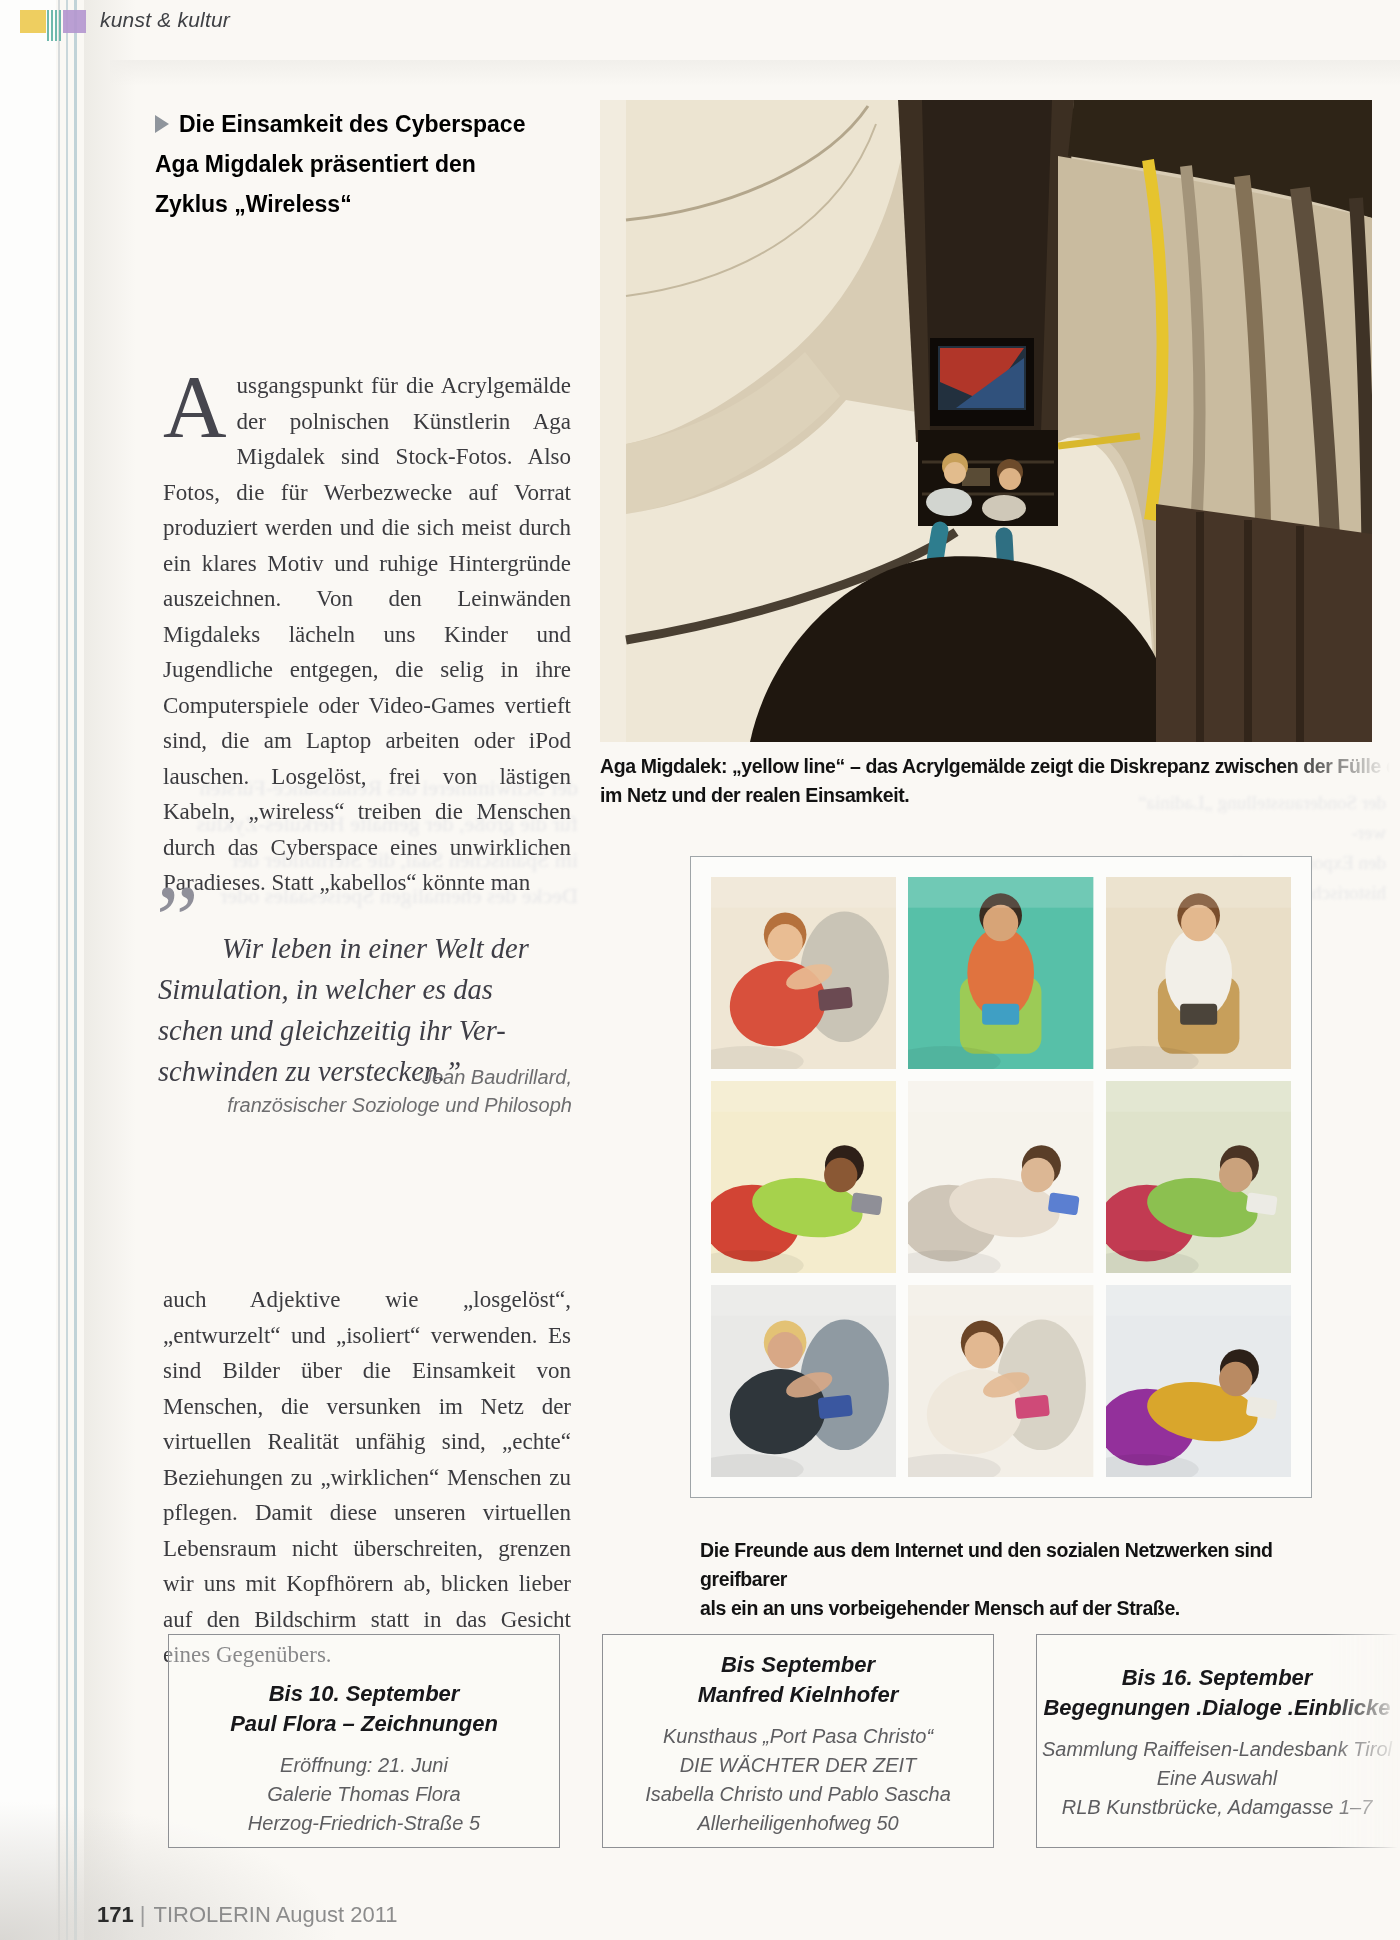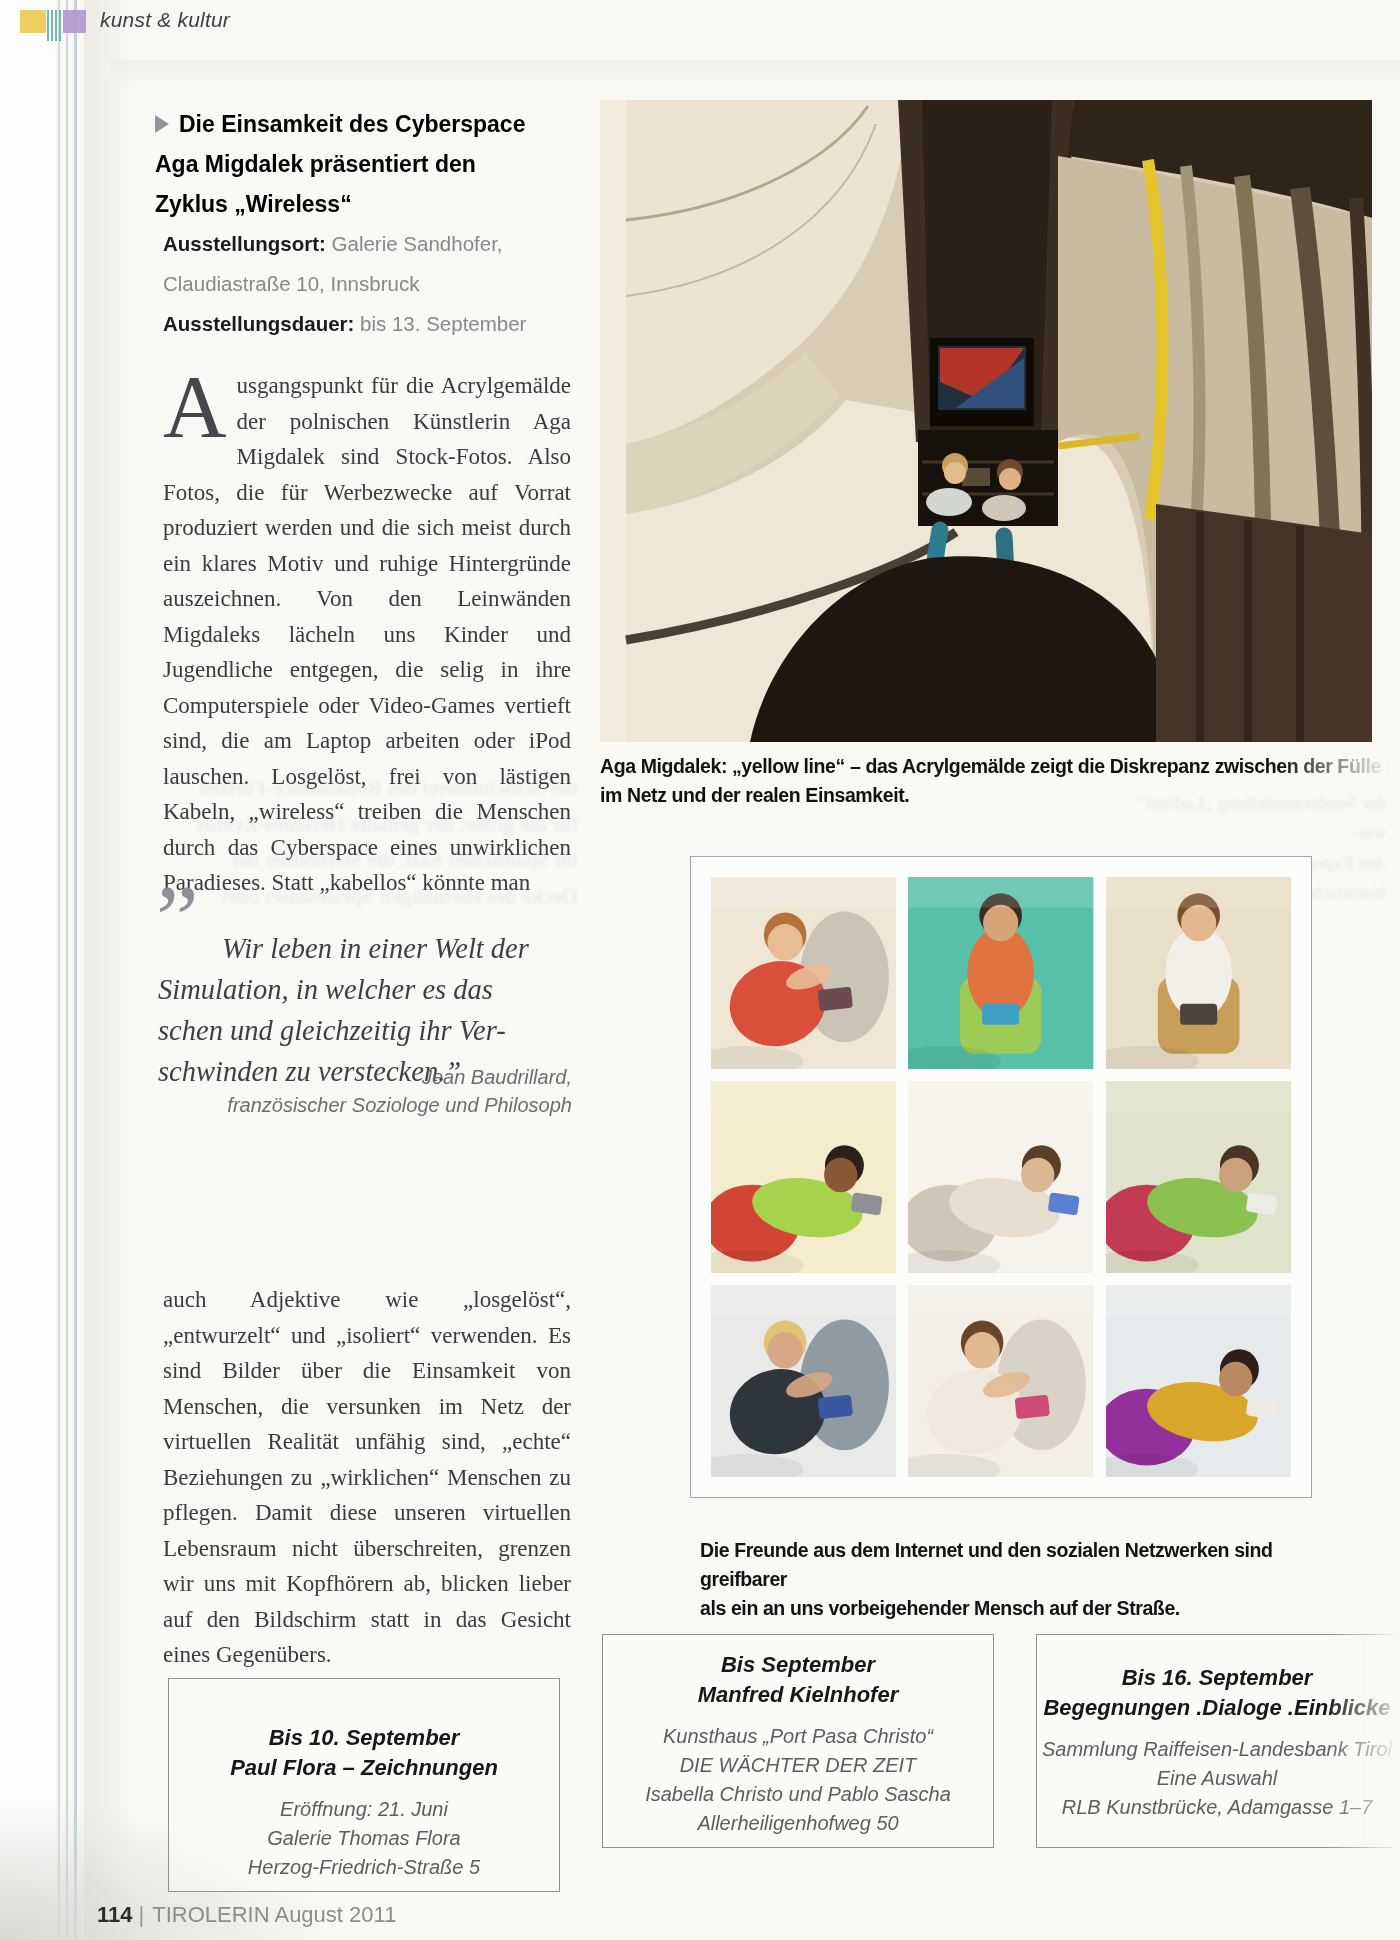--- a/index.html
+++ b/index.html
@@ -116,25 +116,20 @@
     <div class="sq sq-purple"></div>
   </div>
   <div class="section-title">kunst &amp; kultur</div>
 
   <div class="title-block">
     <div><span class="tri"></span><span>Die Einsamkeit des Cyberspace</span></div>
     <div>Aga Migdalek präsentiert den</div>
     <div>Zyklus „Wireless“</div>
   </div>
 
-  <div class="info-block">
-    <div><b>Ausstellungsort:</b><span class="val"> Galerie Sandhofer,</span></div>
-    <div><span class="val">Claudiastraße 10, Innsbruck</span></div>
-    <div><b>Ausstellungsdauer:</b><span class="val"> bis 13. September</span></div>
-  </div>
 
   <div class="para para1 serif">
     <span class="dropcap">A</span><span>usgangspunkt für die Acrylgemälde der polnischen Künstlerin Aga Migdalek sind Stock-Fotos. Also Fotos, die für Werbezwecke auf Vorrat produziert werden und die sich meist durch ein klares Motiv und ruhige Hintergründe auszeichnen. Von den Leinwänden Migdaleks lächeln uns Kinder und Jugendliche entgegen, die selig in ihre Computerspiele oder Video-Games vertieft sind, die am Laptop arbeiten oder iPod lauschen. Losgelöst, frei von lästigen Kabeln, „wireless“ treiben die Menschen durch das Cyberspace eines unwirklichen Paradieses. Statt „kabellos“ könnte man</span>
   </div>
 
   <div class="quote-block">
     <span class="qmark">”</span>
     <div class="qline1">Wir leben in einer Welt der</div>
     <div>Simulation, in welcher es das</div>
     <div>schen und gleichzeitig ihr Ver-</div>
@@ -310,21 +305,21 @@
         </div>
       </div>
   </div>
 
   <div class="caption caption2">
     <div>Die Freunde aus dem Internet und den sozialen Netzwerken sind greifbarer</div>
     <div>als ein an uns vorbeigehender Mensch auf der Straße.</div>
   </div>
 
   <div class="event-boxes" id="event-boxes">
-      <div class="event-box" style="left: 168px; width: 392px; padding-top: 44px; margin-top: 44px;">
+      <div class="event-box" style="left: 168px; width: 392px; padding-top: 44px;">
         <div class="eb-head">
           <div>Bis 10. September</div>
           <div>Paul Flora – Zeichnungen</div>
         </div>
         <div class="eb-details">
           <div>Eröffnung: 21. Juni</div>
           <div>Galerie Thomas Flora</div>
           <div>Herzog-Friedrich-Straße 5</div>
         </div>
       </div>
@@ -347,16 +342,16 @@
         </div>
         <div class="eb-details">
           <div>Sammlung Raiffeisen-Landesbank Tirol</div>
           <div>Eine Auswahl</div>
           <div>RLB Kunstbrücke, Adamgasse 1–7</div>
         </div>
       </div>
     </div>
 
   <div class="footer">
-    <span class="pnum">114</span><span class="sep">|</span><span>TIROLERIN August 2011</span>
+    <span class="pnum">171</span><span class="sep">|</span><span>TIROLERIN August 2011</span>
   </div>
 
 </div>
 
 </body></html>

